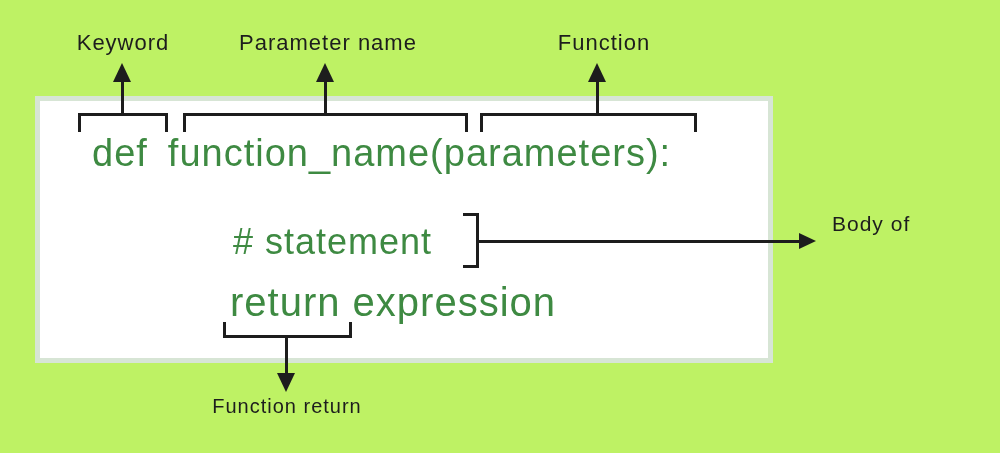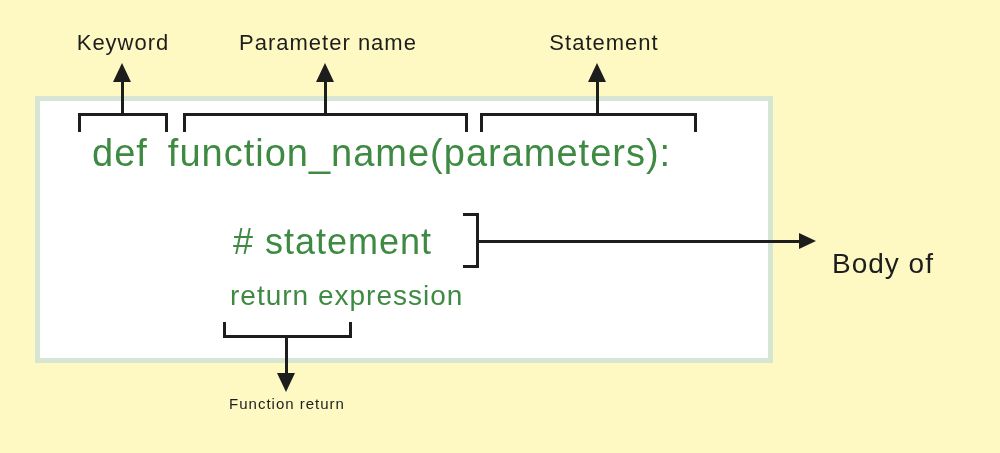--- a/index.html
+++ b/index.html
@@ -1,21 +1,21 @@
 <!DOCTYPE html>
 <html><head>
 <meta charset="utf-8">
 <style>
   * { margin: 0; padding: 0; box-sizing: border-box; }
   html, body { background: #ffffff; }
   .stage {
     position: relative;
     width: 1000px;
     height: 453px;
-    background: #fef9c3;
+    background: #bef264;
     font-family: "Liberation Sans", "DejaVu Sans", sans-serif;
     overflow: hidden;
   }
 
   
   .syntax-box {
     position: absolute;
     left: 35px; top: 96px;
     width: 738px; height: 267px;
     border: 5px solid #d7e5d5;
@@ -26,37 +26,37 @@
   .code {
     position: absolute;
     color: #3e8a42;
     font-weight: 500;
     letter-spacing: 1px;
     white-space: nowrap;
   }
   .code-line1 { left: 92px; top: 132px; font-size: 38px; }
   .code-line1 .sig { margin-left: 20px; }
   .code-line2 { left: 233px; top: 221px; font-size: 36px; }
-  .code-line3 { left: 230px; top: 280px; font-size: 28px; }
+  .code-line3 { left: 230px; top: 280px; font-size: 40px; }
 
   
   .label {
     position: absolute;
     color: #1d1d1d;
     font-size: 22px;
     letter-spacing: 1px;
     white-space: nowrap;
   }
   .label.centered { width: 200px; text-align: center; }
   .lbl-keyword  { left: 23px;  top: 30px; }
   .lbl-funcname { left: 228px; top: 30px; }
   .lbl-param    { left: 504px; top: 30px; }
-  .lbl-body     { left: 832px; top: 210px; font-size: 28px; line-height: 27px; margin-top: 40px; }
+  .lbl-body     { left: 832px; top: 210px; font-size: 21px; line-height: 27px; }
   .lbl-body span { display: block; }
-  .lbl-return   { left: 187px; top: 395px; font-size: 15px; }
+  .lbl-return   { left: 187px; top: 395px; font-size: 20px; }
 
   
   .bracket-top {
     position: absolute;
     top: 113px; height: 19px;
     border-top: 3px solid #1d1d1d;
     border-left: 3px solid #1d1d1d;
     border-right: 3px solid #1d1d1d;
   }
   .bk1 { left: 78px;  width: 90px; }
@@ -106,21 +106,21 @@
 </style>
 </head>
 <body>
 
 <div class="stage">
 
   <div class="syntax-box"></div>
 
   <div class="label centered lbl-keyword">Keyword</div>
   <div class="label centered lbl-funcname">Parameter name</div>
-  <div class="label centered lbl-param">Statement</div>
+  <div class="label centered lbl-param">Function</div>
 
   <div class="stem-v arrow1-stem"></div>
   <div class="head head-up arrow1-head"></div>
   <div class="stem-v arrow2-stem"></div>
   <div class="head head-up arrow2-head"></div>
   <div class="stem-v arrow3-stem"></div>
   <div class="head head-up arrow3-head"></div>
 
   <div class="bracket-top bk1"></div>
   <div class="bracket-top bk2"></div>

